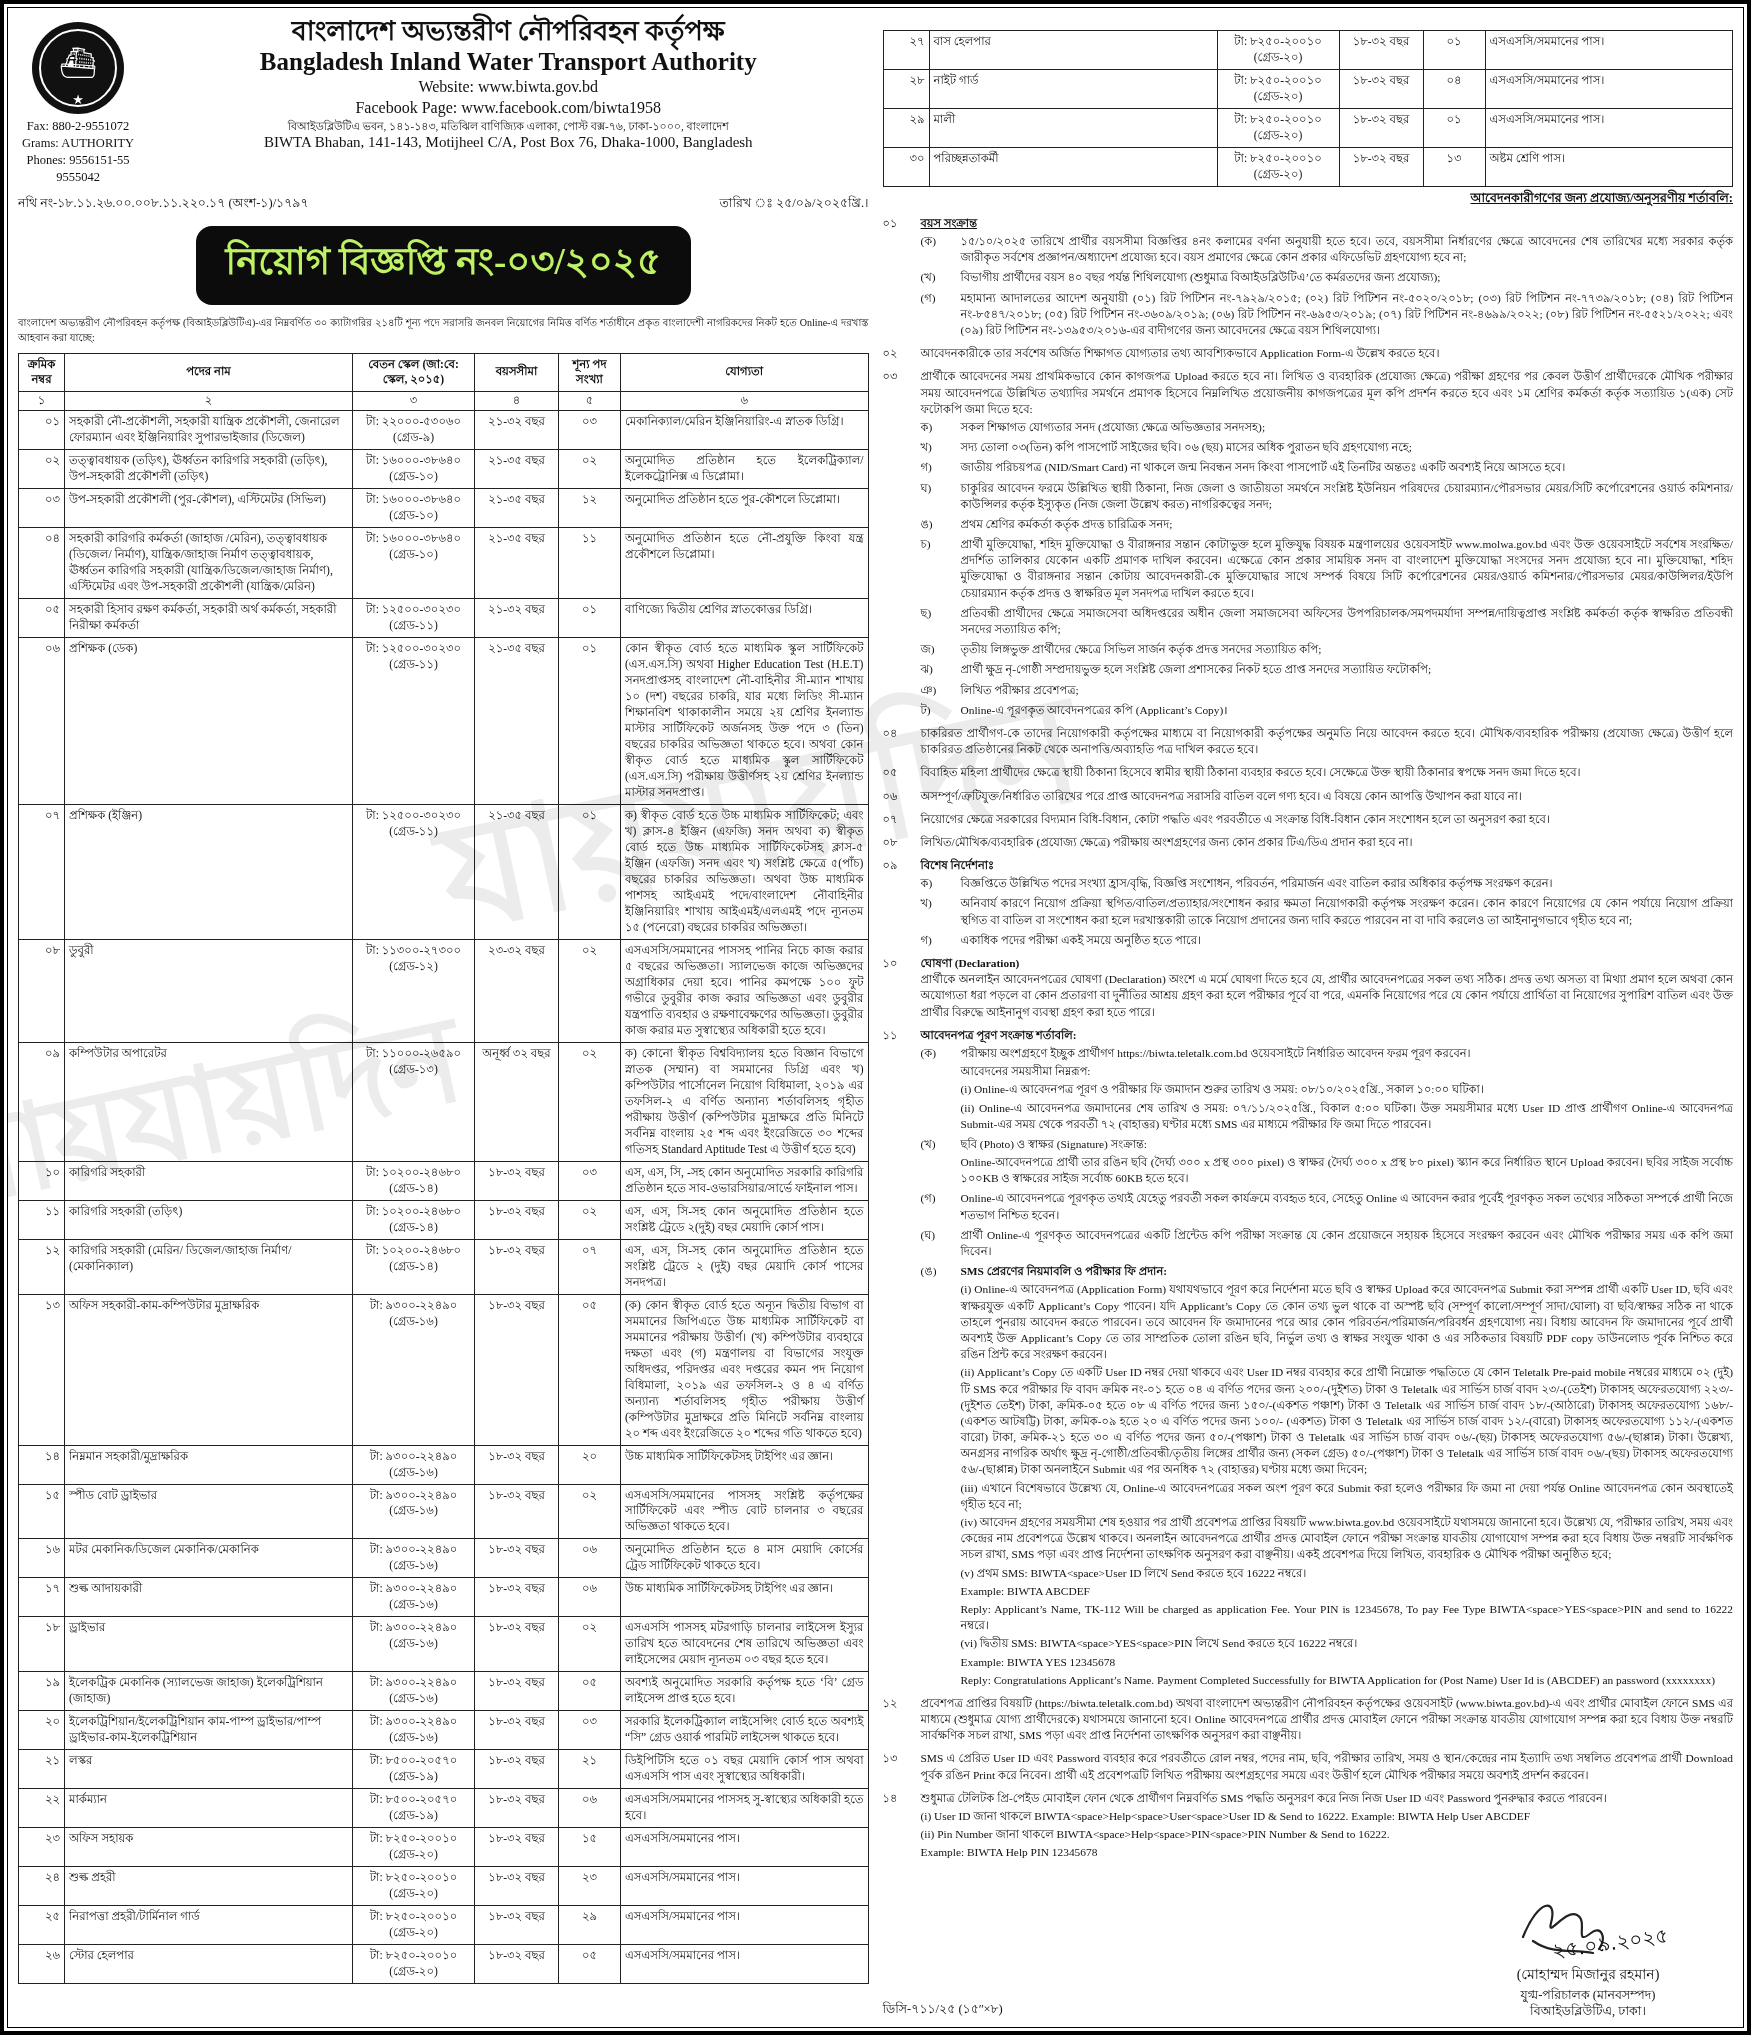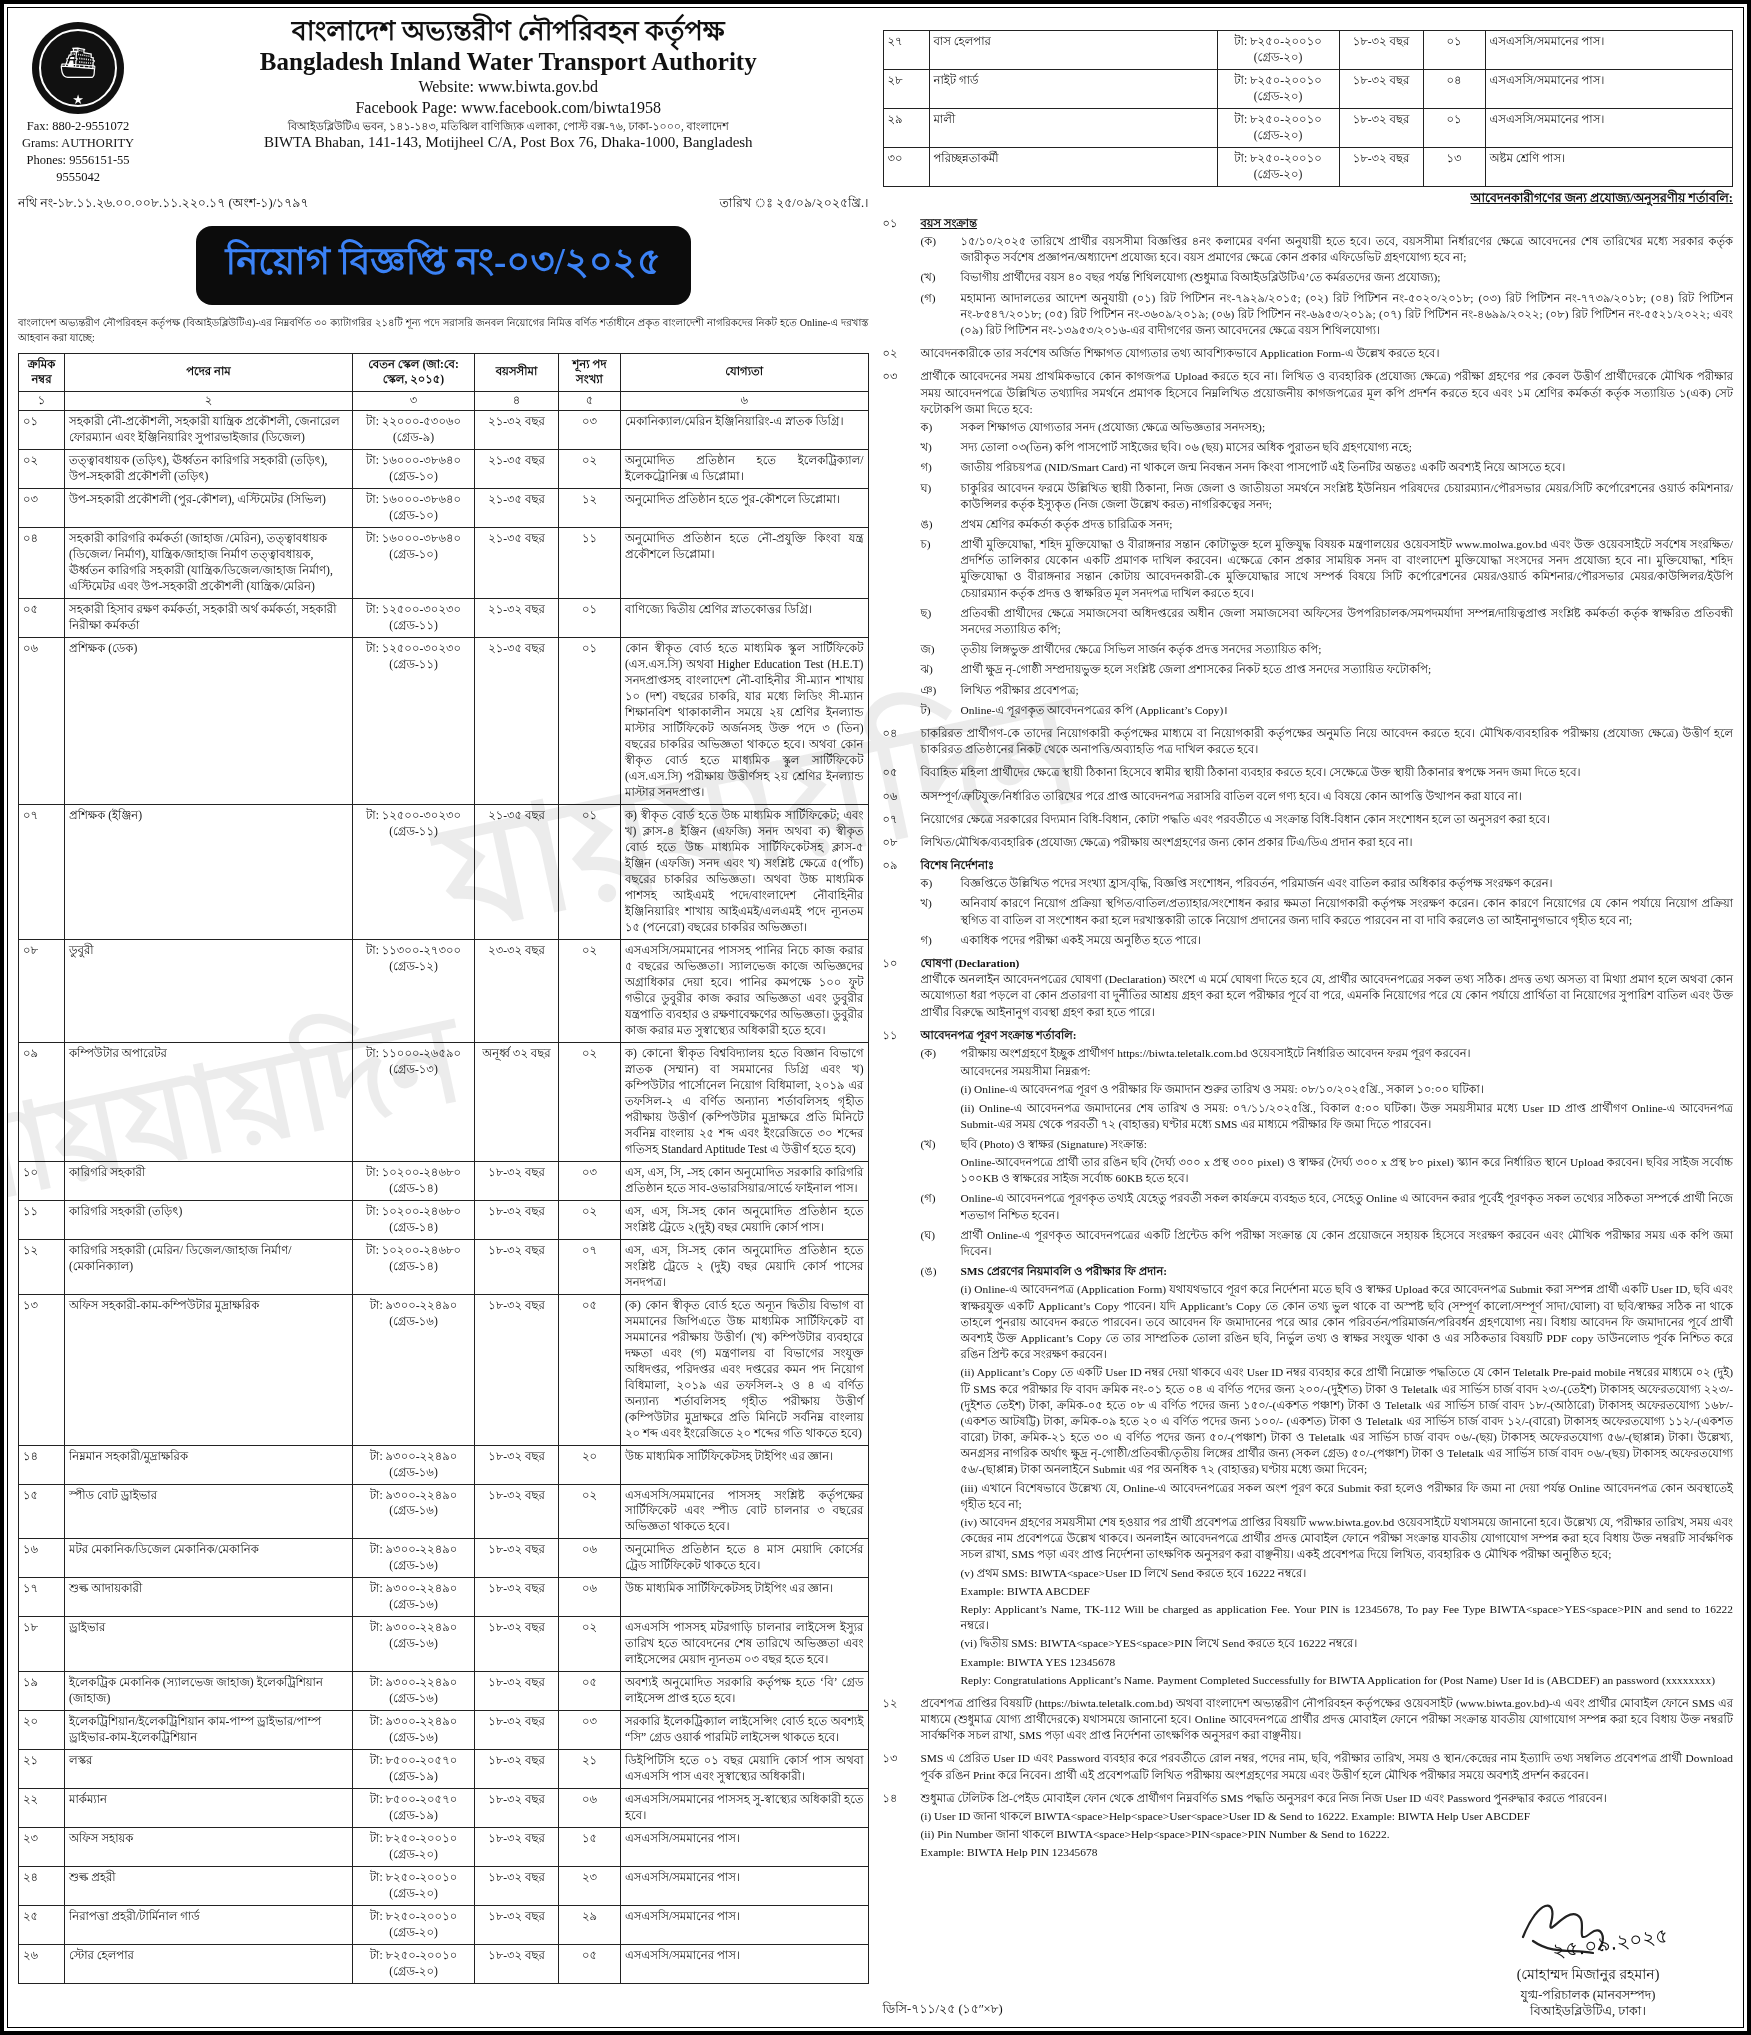--- a/index.html
+++ b/index.html
@@ -16,28 +16,28 @@
   .emblem .star{position:absolute;bottom:6px;left:0;right:0;font-size:13px;}
   .contact{font-size:12.5px;text-align:center;line-height:1.35;margin-top:2px;}
   .hdr-center{flex:1;text-align:center;}
   .org-bn{font-size:27px;font-weight:bold;line-height:1.15;}
   .org-en{font-size:25px;font-weight:bold;line-height:1.2;}
   .site{font-size:16px;line-height:1.3;}
   .addr-bn{font-size:11px;line-height:1.35;}
   .addr-en{font-size:15px;line-height:1.3;}
   .memo-line{display:flex;justify-content:space-between;font-size:12.5px;margin-top:8px;}
   .title-wrap{text-align:center;margin:12px 0 10px;}
-  .notice-title{display:inline-block;background:#0c0c0c;color:#3b82f6;font-weight:bold;font-size:37px;
+  .notice-title{display:inline-block;background:#0c0c0c;color:#bef264;font-weight:bold;font-size:37px;
                 padding:6px 30px 10px;border-radius:16px;}
   .intro{font-size:10px;text-align:justify;line-height:1.5;margin-bottom:8px;}
   
   table.post{border-collapse:collapse;width:100%;table-layout:fixed;font-size:11.6px;}
   table.post td,table.post th{border:1px solid #222;padding:3px 4px;vertical-align:top;line-height:1.38;word-wrap:break-word;}
   table.post th{font-weight:bold;text-align:center;vertical-align:middle;}
-  td.c0{text-align:left;margin-top:36px;}
+  td.c0{text-align:right;margin-top:36px;}
   td.c1{text-align:left;}
   td.c2,td.c3,td.c4{text-align:center;}
   td.c5{text-align:justify;}
   tr.numrow td{text-align:center;padding:1px;}
   
   .cond-head{font-size:12.5px;font-weight:bold;text-decoration:underline;margin:2px 0 6px;text-align:right;}
   .cond-row{display:flex;gap:8px;margin-top:5px;font-size:11.4px;line-height:1.42;}
   .cond-no{width:30px;flex:none;}
   .cond-body{flex:1;text-align:justify;min-width:0;}
   .cond-title{font-weight:bold;}

